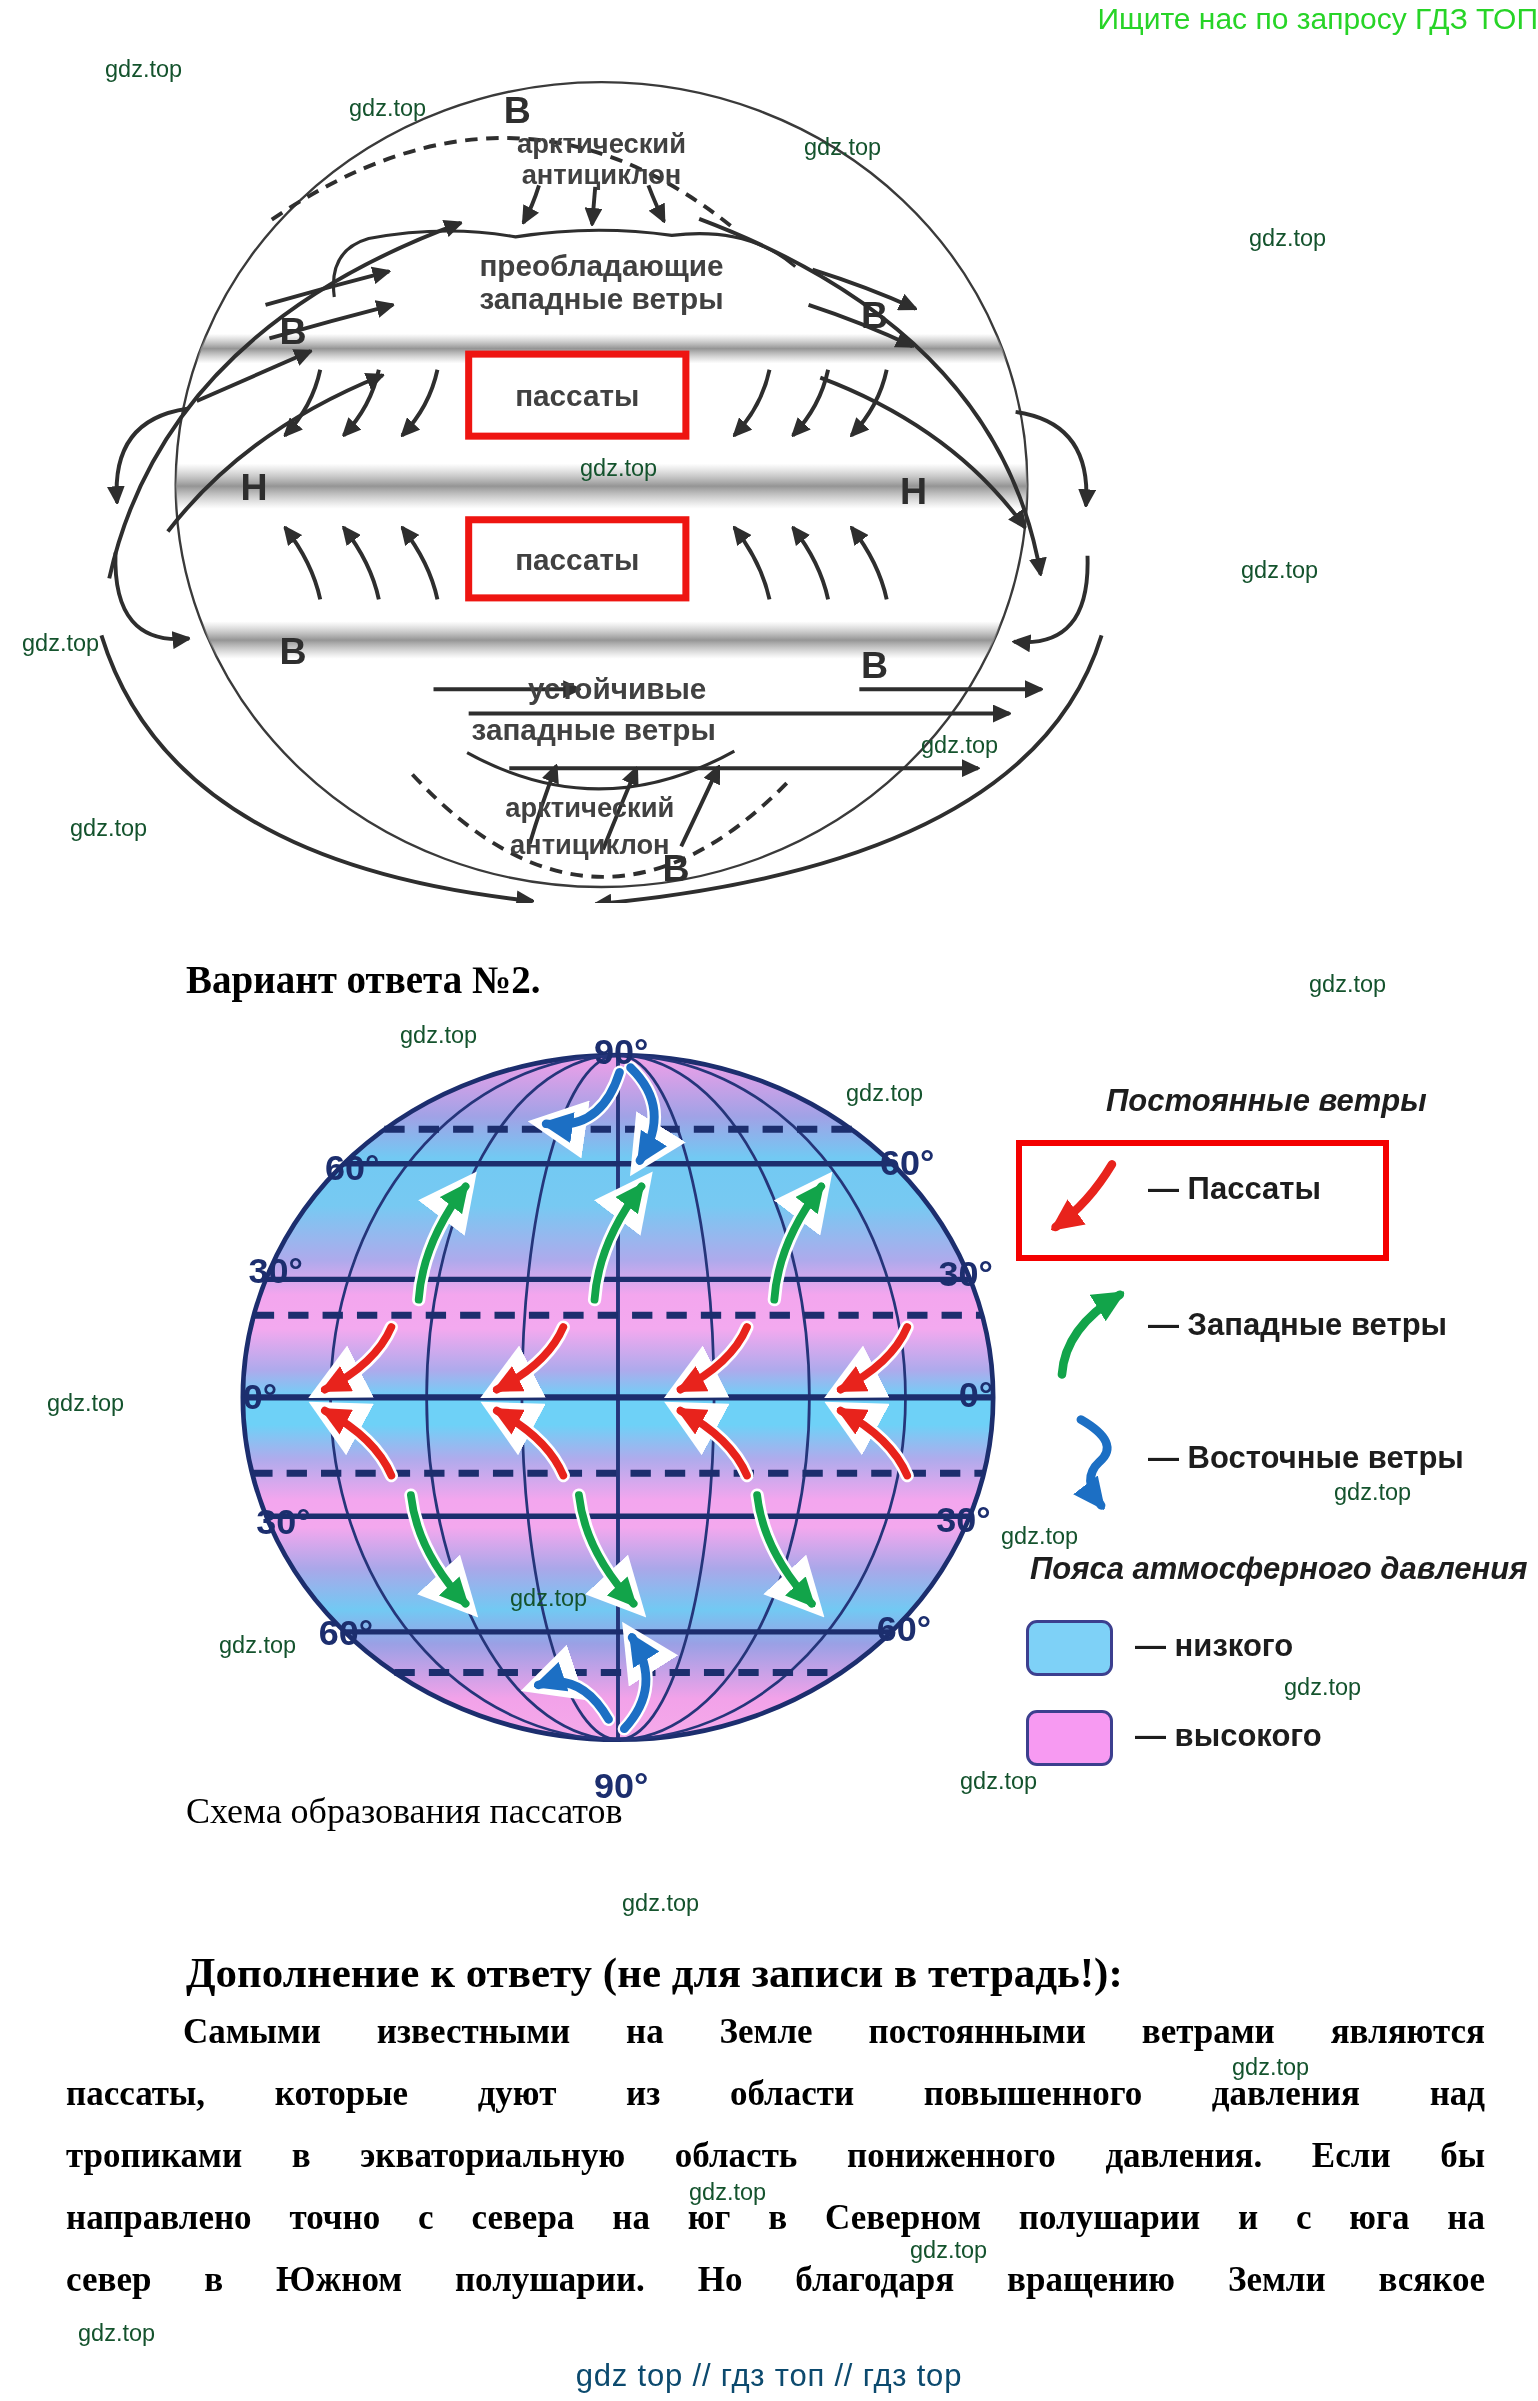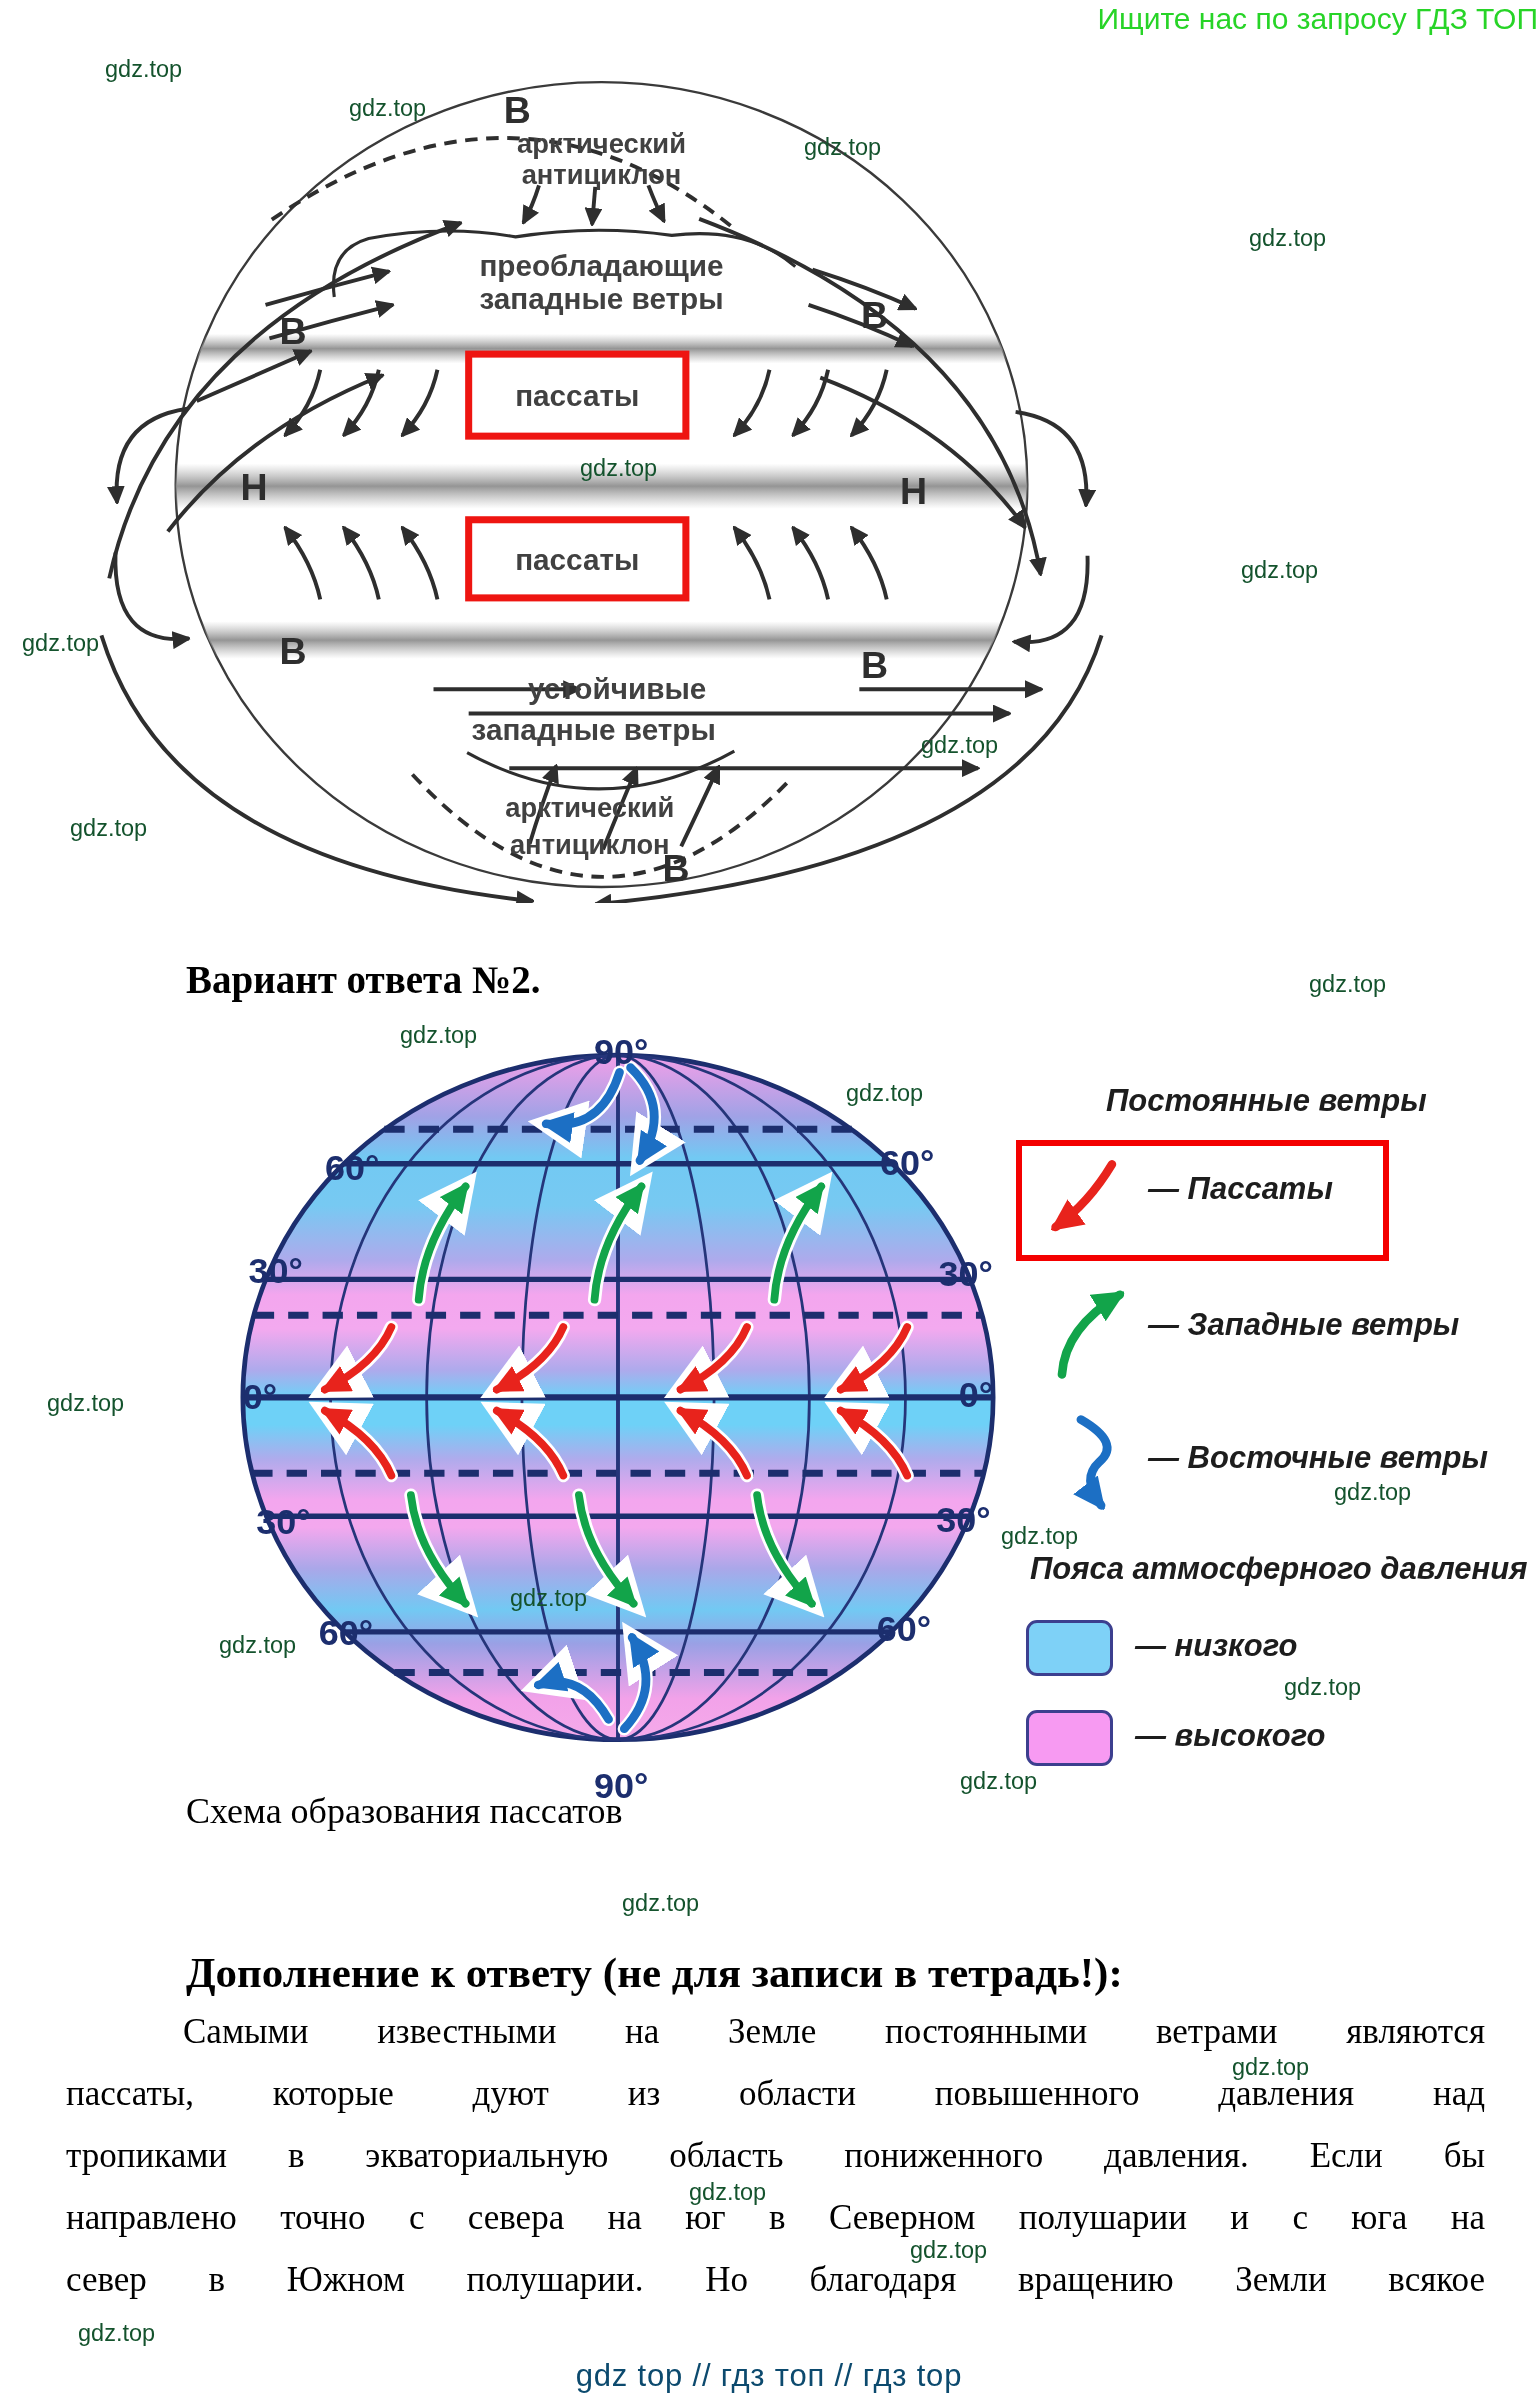--- a/index.html
+++ b/index.html
@@ -5,28 +5,28 @@
   html,body{margin:0;padding:0;}
   body{width:1538px;height:2401px;position:relative;background:#ffffff;
        font-family:"Liberation Sans",sans-serif;overflow:hidden;}
   .abs{position:absolute;}
   .promo{top:1.6px;left:0;width:100%;text-align:right;font-size:30px;color:#27d427;}
   .wm{font-size:23.5px;color:#14532d;white-space:nowrap;z-index:40;}
   .serif{font-family:"Liberation Serif",serif;color:#000;}
   .answer-head{left:186px;top:957px;font-size:39px;font-weight:bold;}
   .caption{left:186px;top:1790px;font-size:36px;}
   .supp-head{left:186px;top:1948px;font-size:43px;font-weight:bold;}
-  .para{left:66px;top:2001px;width:1419px;font-size:35px;line-height:62px;}
+  .para{left:66px;top:2001px;width:1419px;font-size:35px;line-height:62px;font-weight:bold;}
   .para .pline{text-align:justify;text-align-last:justify;height:62px;white-space:nowrap;}
   .para .indent{padding-left:117px;}
   .footer{left:0;top:2358px;width:100%;text-align:center;font-size:31px;
           color:#0c4a6e;letter-spacing:0.8px;}
   
   .leg-title{font-size:31px;font-weight:bold;font-style:italic;color:#1d1d1d;white-space:nowrap;}
-  .leg-label{font-size:31px;font-weight:bold;font-style:italic;color:#1d1d1d;white-space:nowrap;}
+  .leg-label{font-size:31px;font-weight:bold;color:#1d1d1d;white-space:nowrap;}
   .leg-box{left:1016px;top:1140px;width:361px;height:109px;border:6.3px solid #f40000;}
   .swatch{width:81px;height:50px;border-radius:11px;border:3.1px solid #3c3f8f;}
   .sw-blue{background:#7ed1f7;}
   .sw-pink{background:#f79af2;}
   .diagram-label{font-family:"Liberation Sans",sans-serif;font-weight:bold;fill:#414141;}
   .press-letter{font-family:"Liberation Sans",sans-serif;font-weight:bold;fill:#2e2e2e;font-size:48px;}
   .lat{font-family:"Liberation Sans",sans-serif;font-weight:bold;fill:#1c2e6e;font-size:46px;}
 </style>
 </head>
 <body>

